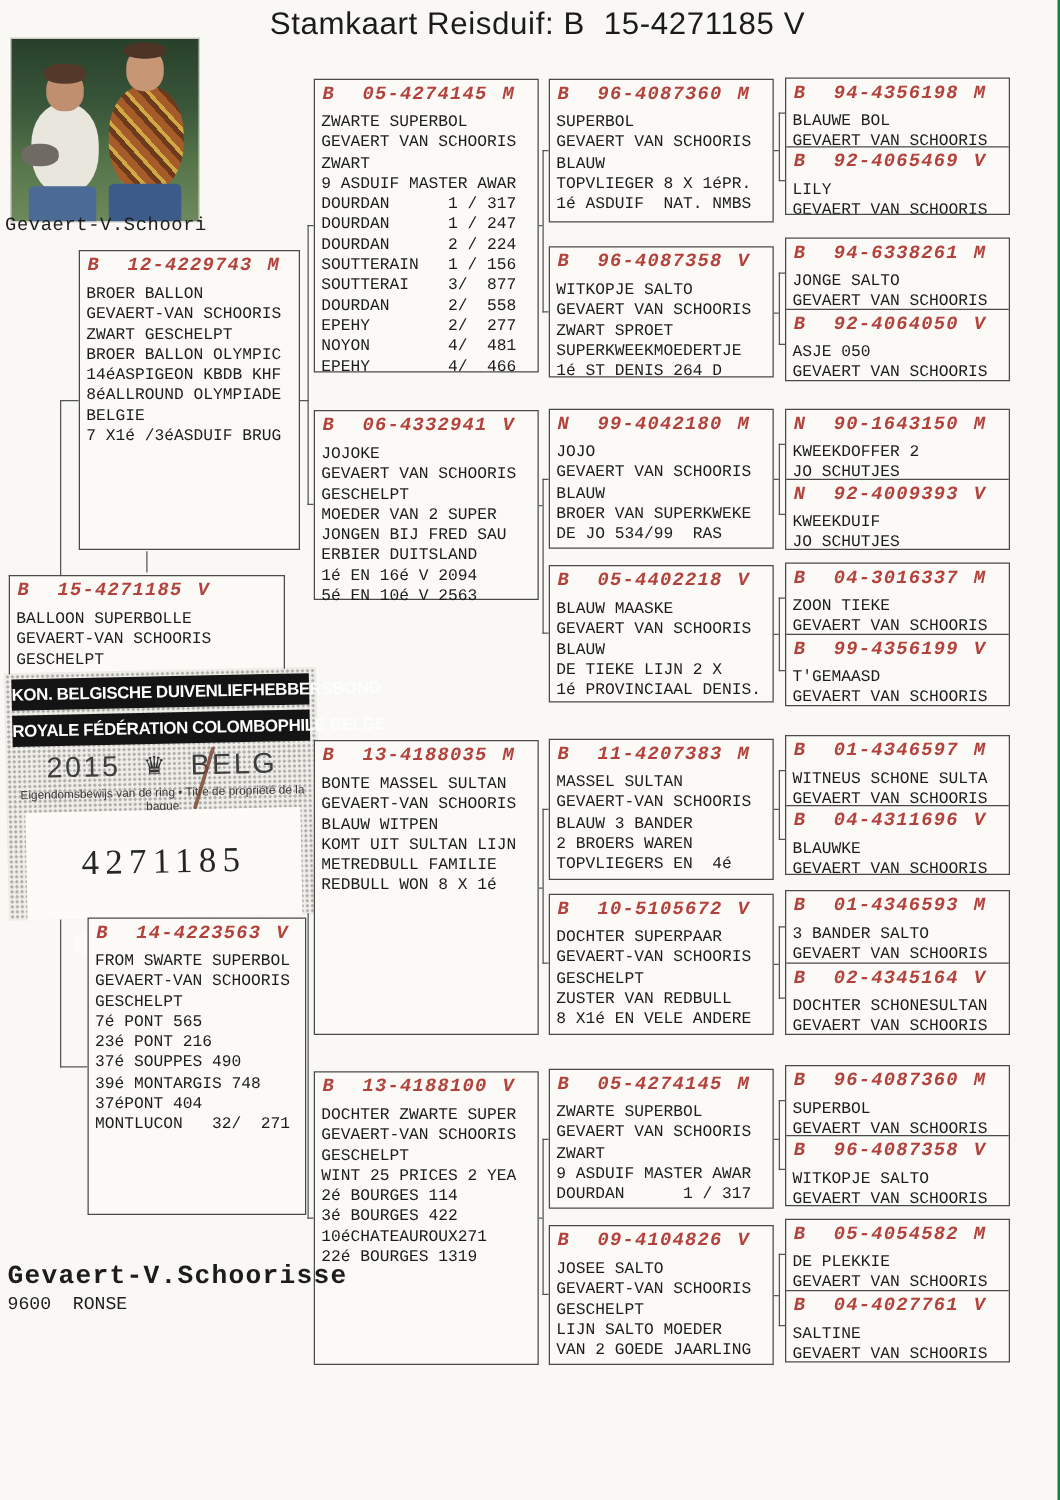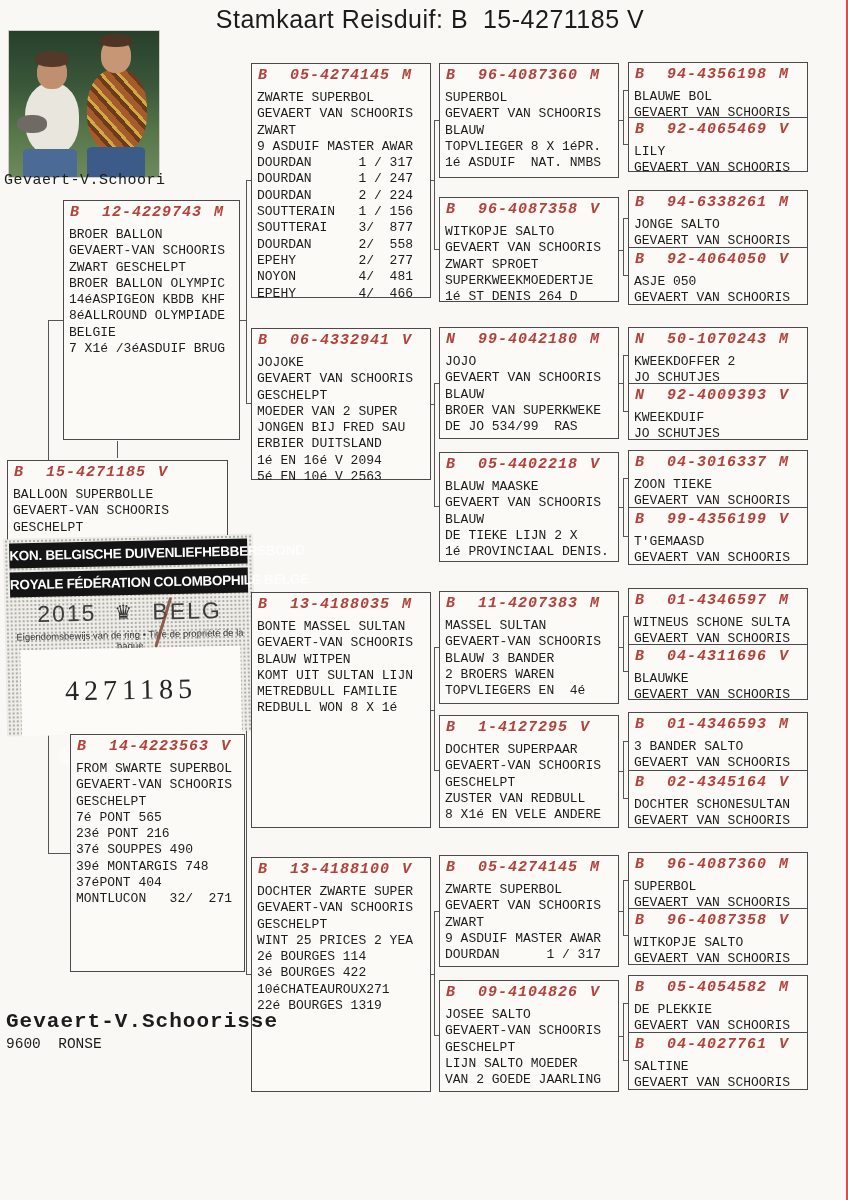--- a/index.html
+++ b/index.html
@@ -2,21 +2,21 @@
 <html><head>
 <meta charset="utf-8">
 <style>
   html,body{margin:0;padding:0;}
   body{
     width:848px;height:1200px;position:relative;overflow:hidden;
     background:#f9f8f4;
     font-family:"Liberation Mono","DejaVu Sans Mono",monospace;
     color:#1c1c1c;
   }
-  #page{position:absolute;inset:0;border-right:2px solid #ef4444;}
+  #page{position:absolute;inset:0;border-right:2px solid #15803d;}
   
   .title{
     position:absolute;left:150px;top:5px;width:560px;text-align:center;
     font-family:"Liberation Sans","DejaVu Sans",sans-serif;
     font-size:25px;color:#1b1b1b;letter-spacing:0.5px;white-space:pre;
   }
   
   .photo{position:absolute;left:8px;top:30px;width:150px;height:146px;
     background:linear-gradient(180deg,#27402b 0%,#3a573a 38%,#567549 68%,#6d8a5e 100%);
     overflow:hidden;border:1px solid #cfcdc6;}
@@ -301,21 +301,21 @@
     <div class="phead"><span class="pc">B</span><span class="pr">11-4207383</span><span class="px">M</span></div>
     <div class="plines">
         <div class="pline">MASSEL SULTAN</div>
         <div class="pline">GEVAERT-VAN SCHOORIS</div>
         <div class="pline">BLAUW 3 BANDER</div>
         <div class="pline">2 BROERS WAREN</div>
         <div class="pline">TOPVLIEGERS EN  4é</div>
       </div>
   </div>
   <div class="pbox" style="left:439px;top:715px;width:180px;height:113px">
-    <div class="phead"><span class="pc">B</span><span class="pr">1-4127295</span><span class="px">V</span></div>
+    <div class="phead"><span class="pc">B</span><span class="pr">10-5105672</span><span class="px">V</span></div>
     <div class="plines">
         <div class="pline">DOCHTER SUPERPAAR</div>
         <div class="pline">GEVAERT-VAN SCHOORIS</div>
         <div class="pline">GESCHELPT</div>
         <div class="pline">ZUSTER VAN REDBULL</div>
         <div class="pline">8 X1é EN VELE ANDERE</div>
       </div>
   </div>
   <div class="pbox" style="left:439px;top:855px;width:180px;height:112px">
     <div class="phead"><span class="pc">B</span><span class="pr">05-4274145</span><span class="px">M</span></div>
@@ -365,21 +365,21 @@
     <div class="psub psub2">
       <div class="phead"><span class="pc">B</span><span class="pr">92-4064050</span><span class="px">V</span></div>
       <div class="plines">
           <div class="pline">ASJE 050</div>
           <div class="pline">GEVAERT VAN SCHOORIS</div>
         </div>
     </div>
   </div>
   <div class="ppair" style="left:628px;top:327px;height:113px">
     <div class="psub">
-      <div class="phead"><span class="pc">N</span><span class="pr">50-1070243</span><span class="px">M</span></div>
+      <div class="phead"><span class="pc">N</span><span class="pr">90-1643150</span><span class="px">M</span></div>
       <div class="plines">
           <div class="pline">KWEEKDOFFER 2</div>
           <div class="pline">JO SCHUTJES</div>
         </div>
     </div>
     <div class="psub psub2">
       <div class="phead"><span class="pc">N</span><span class="pr">92-4009393</span><span class="px">V</span></div>
       <div class="plines">
           <div class="pline">KWEEKDUIF</div>
           <div class="pline">JO SCHUTJES</div>

